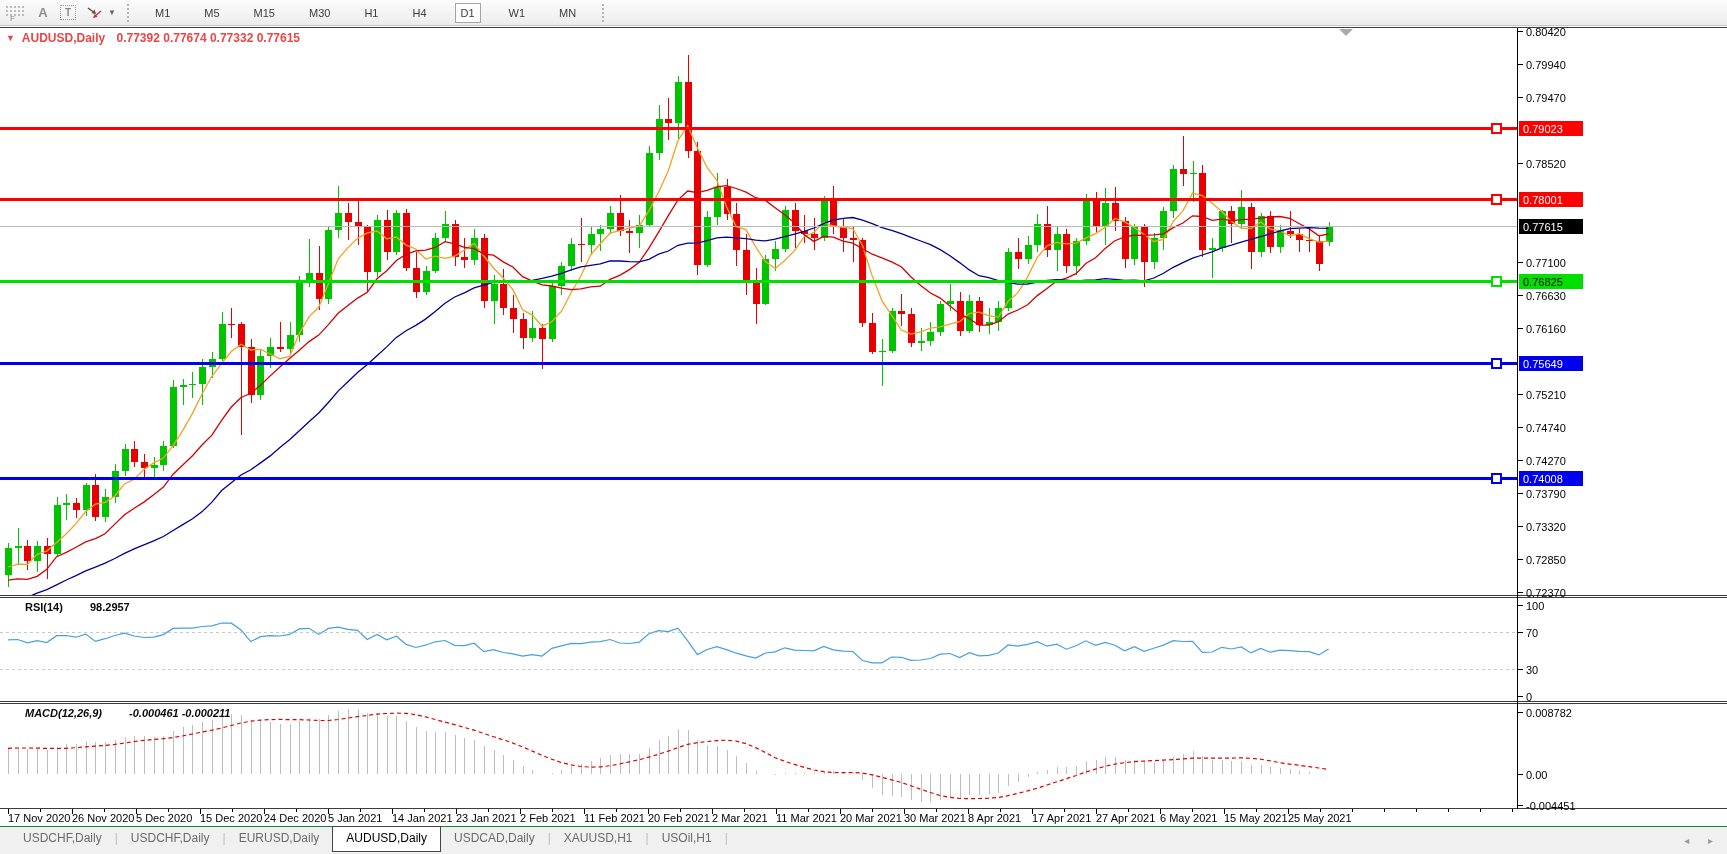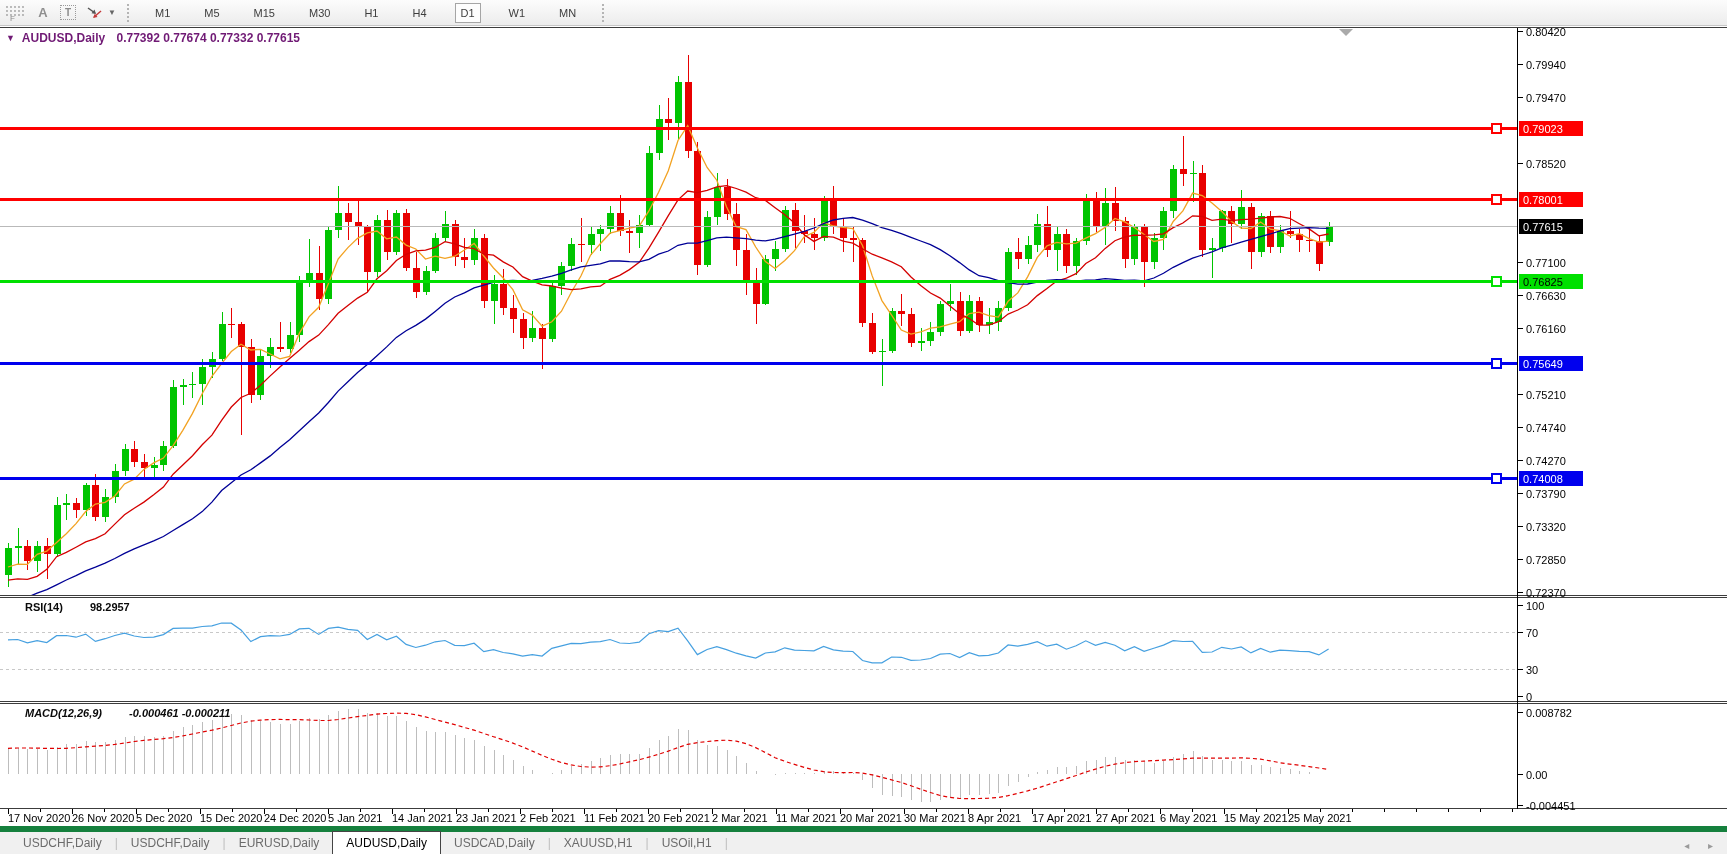--- a/index.html
+++ b/index.html
@@ -11,28 +11,28 @@
            display:flex;align-items:center;z-index:5;}
   .tb-icon{display:flex;align-items:center;justify-content:center;height:22px;margin:0 4px;color:#8a8a8a;}
   .tb-letter{font-size:13px;font-weight:700;color:#8f8f8f;width:18px;text-align:center;}
   .tb-tbox{border:1px dotted #9a9a9a;font-size:10px;color:#8a8a8a;padding:1px 4px;font-weight:700;}
   .tb-caret{font-size:8px;color:#666;margin:0 2px 0 0;}
   .tb-grip{width:0;height:18px;border-left:2px dotted #b4b4b4;margin:0 9px;}
   .tf{height:20px;min-width:26px;padding:1px 5px 0;margin:0 11px;font:11px "Liberation Sans",sans-serif;
       color:#3d3d3d;background:transparent;border:1px solid transparent;cursor:default;}
   .tf.active{background:#fdfdfd;border:1px solid #a5a5a5;}
   
-  .chart-title{position:absolute;top:31px;left:6px;font-size:12px;font-weight:700;color:#701a75;z-index:3;}
+  .chart-title{position:absolute;top:31px;left:6px;font-size:12px;font-weight:700;color:#ef4444;z-index:3;}
   .chart-title .tri{font-size:9px;margin-right:4px;position:relative;top:-1px;}
   .chart-title .num{margin-left:8px;}
   .ind-label{position:absolute;left:5px;font-size:11px;font-weight:700;color:#0a0a0a;z-index:3;}
   .ind-label span{margin-right:4px;padding-left:20px;}
   
   .tabbar{position:absolute;left:0;bottom:0;width:1727px;height:28px;box-sizing:border-box;
-          background:#f0f0f0;border-top:6px solid #15803d;display:flex;align-items:flex-start;
+          background:#f0f0f0;border-top:1px solid #15803d;display:flex;align-items:flex-start;
           padding-left:10px;z-index:5;font-size:12px;color:#6b6b6b;}
   .tab{padding:4px 13px 0;height:20px;cursor:default;white-space:nowrap;}
   .tab.active{background:#fff;border:1px solid #444;margin-top:-1px;padding-top:4px;color:#000;}
   .tab-sep{padding-top:4px;color:#bdbdbd;}
   .tab-arrows{position:absolute;right:14px;top:8px;color:#9a9a9a;font-size:10px;}
   .tab-arrows span{margin-left:16px;}
   svg text{font-family:"Liberation Sans",sans-serif;}
 </style>
 </head>
 <body>

